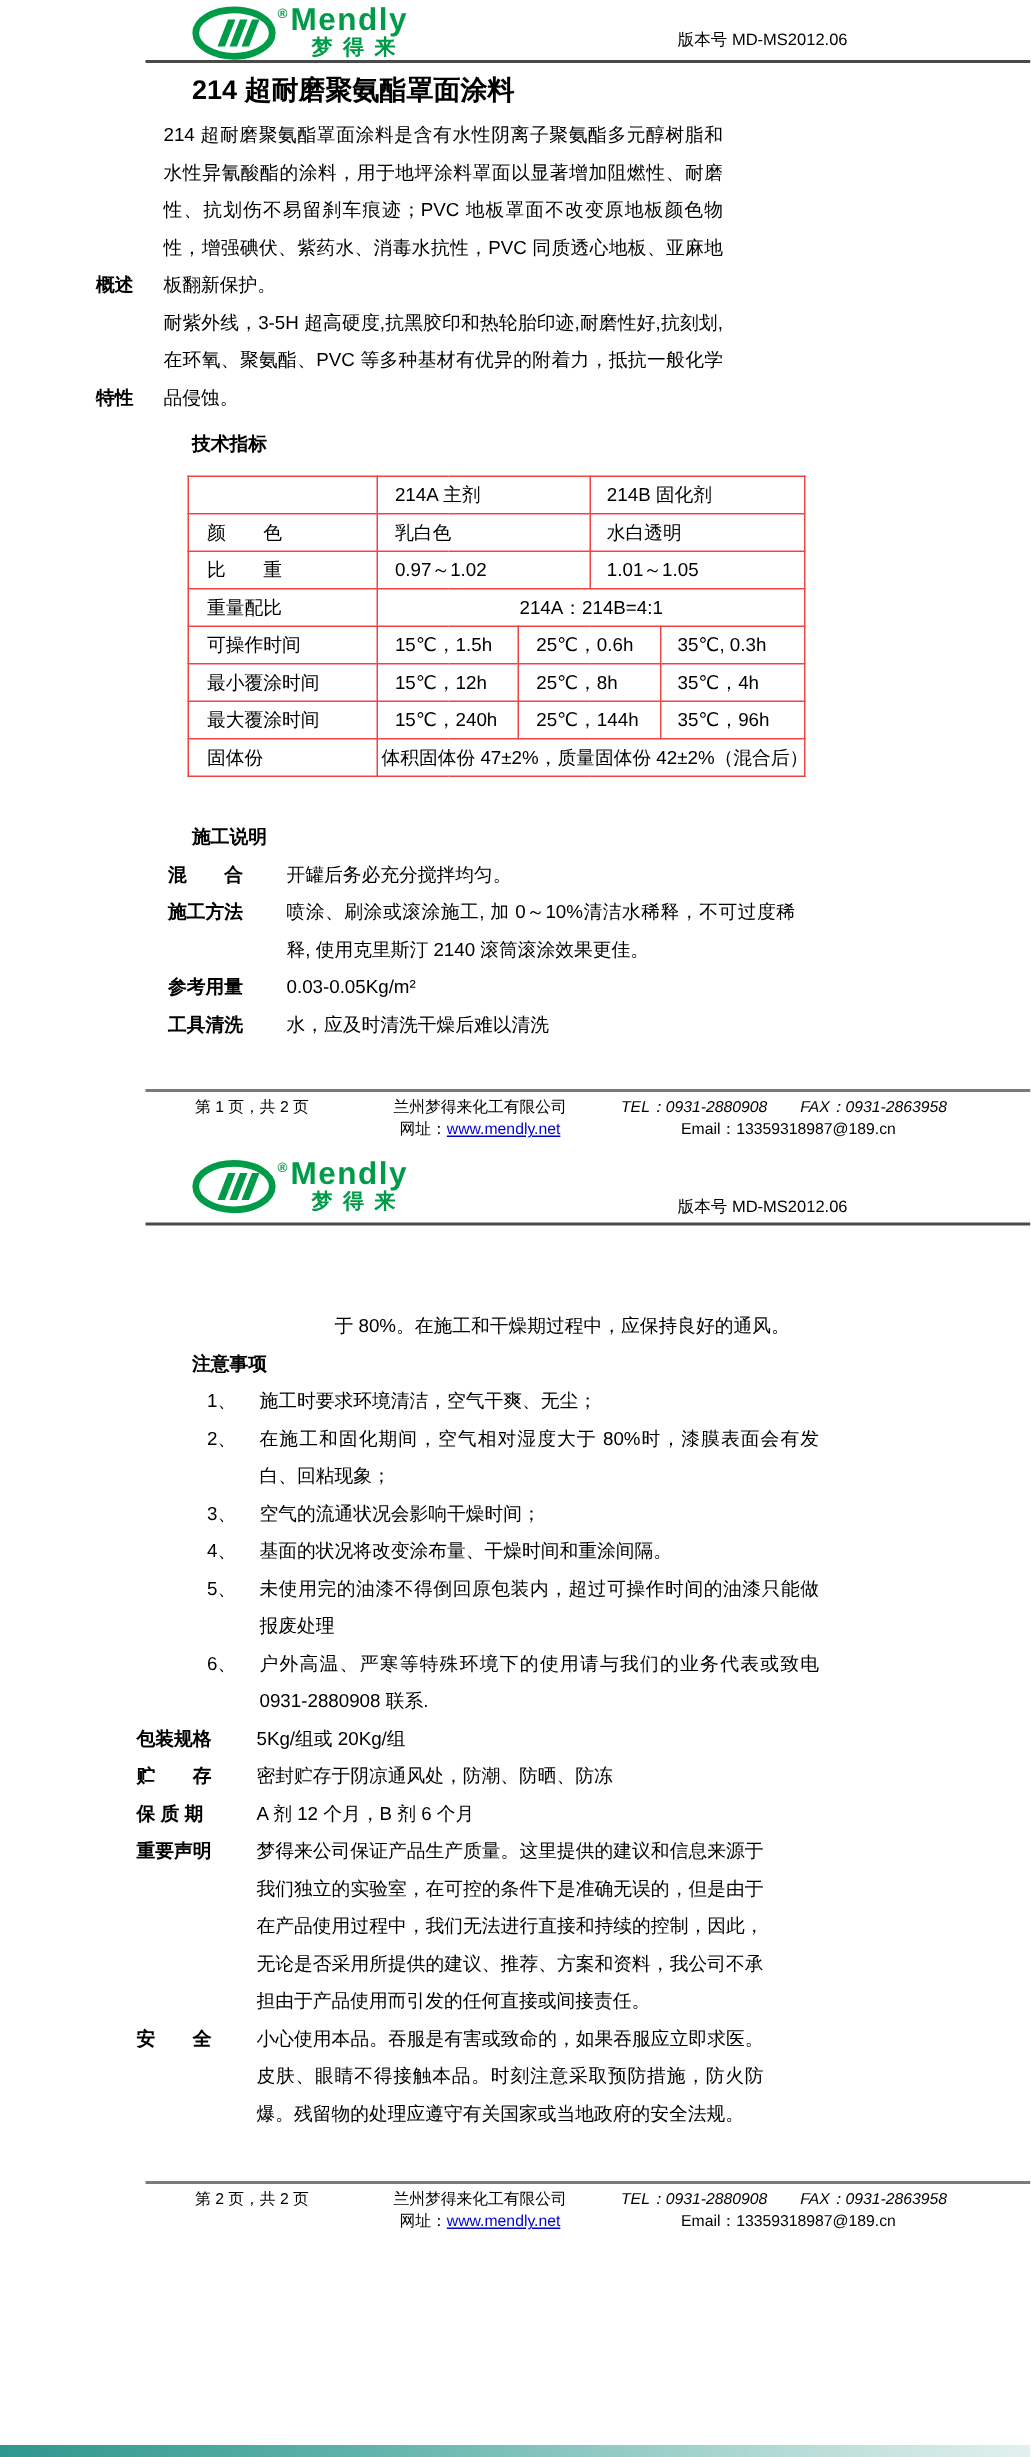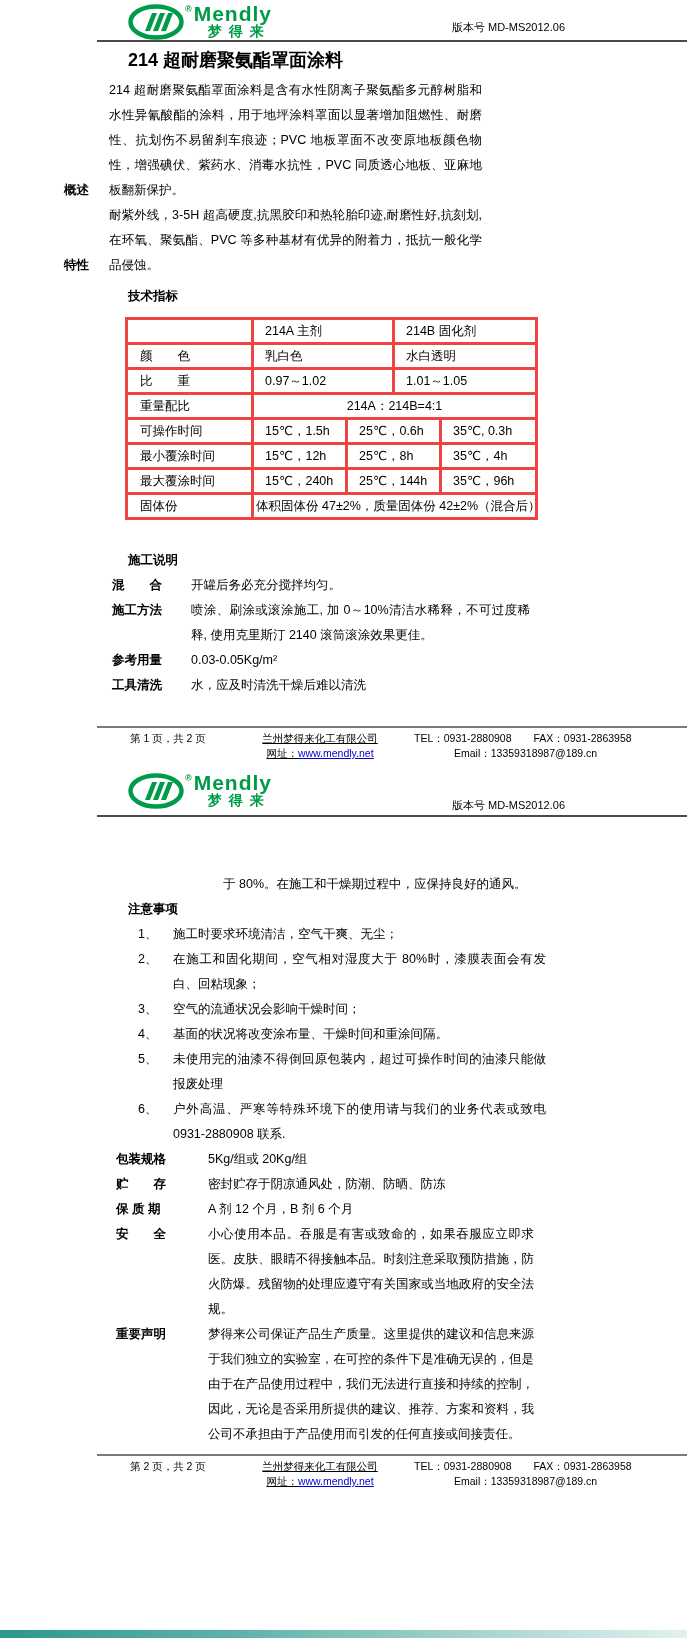--- a/index.html
+++ b/index.html
@@ -25,42 +25,42 @@
   .version { position:absolute; right:122px; font-size:11px; line-height:14px; white-space:nowrap; }
   .rule { position:absolute; left:97px; right:0; border-top:2px solid #4a4a4a; }
 
   
   .doc-title { margin:8px 0 0 128px; font-size:18px; font-weight:bold; line-height:24px; }
   .sec { display:flex; margin-left:64px; width:418px;align-items:flex-end; }
   .sec .lab { width:45px; font-weight:bold; flex:none; white-space:nowrap; }
   .sec .txt { flex:1; text-align:justify; }
   .h2 { margin-left:128px; font-weight:bold; }
   table.specs { border-collapse:collapse; table-layout:fixed; width:412px; margin:8px 0 0 125px; }
-  table.specs td { border:3px solid #ef4444; height:25px; padding:0 2px 0 11px; font-size:12.5px; line-height:16px; overflow:hidden; white-space:nowrap; }
+  table.specs td { border:1px solid #ef4444; height:25px; padding:0 2px 0 11px; font-size:12.5px; line-height:16px; overflow:hidden; white-space:nowrap; }
   table.specs td.rlab { padding-left:12px; }
   table.specs td.ctr { text-align:center; padding-left:2px; }
   .crow { display:flex; margin-left:112px; width:418px; }
   .crow .lab { width:79px; flex:none; font-weight:bold; white-space:nowrap; }
   .crow .txt { flex:1; text-align:justify; }
 
   
   .pfoot { position:absolute; left:97px; width:590px; border-top:2px solid #7a7a7a; padding-top:3px; display:flex; font-size:10.5px; line-height:15px; }
   .f-page { width:143px; padding-left:33px; flex:none; }
-  .f-mid { width:160px; flex:none; text-align:center;text-decoration:underline; }
+  .f-mid { width:160px; flex:none; text-align:center; }
   .f-right { flex:1; padding-left:14px; }
-  .f-right .l1 span { margin-right:22px; }
+  .f-right .l1 span { margin-right:22px;font-style:italic; }
   a.weblink { color:#0000CC; text-decoration:underline; }
 
   
   .p2content { padding-top:57px; }
   .cont-line { margin-left:223px; }
   .note { display:flex; margin-left:138px; width:408px; }
   .note .num { width:35px; flex:none; }
   .note .txt { flex:1; text-align:justify; }
-  .inforow { display:flex; margin-left:116px; width:418px;gap:12px; }
+  .inforow { display:flex; margin-left:91px; width:418px; }
   .inforow .lab { width:80px; flex:none; font-weight:bold; white-space:nowrap; }
   .inforow .txt { flex:1; text-align:justify; }
 
   .bottom-bar { position:absolute; left:0; bottom:0; width:687px; height:8px;
     background:linear-gradient(to right,#2f978e,#5eb3aa 35%,#a8d5cf 70%,#e2f1ef); }
 </style>
 </head>
 <body>
 
 <div class="page" id="page1">
@@ -246,26 +246,26 @@
     </div>
     <div class="inforow">
       <span class="lab">贮　　存</span>
       <div class="txt">密封贮存于阴凉通风处，防潮、防晒、防冻</div>
     </div>
     <div class="inforow">
       <span class="lab">保 质 期</span>
       <div class="txt">A 剂 12 个月，B 剂 6 个月</div>
     </div>
     <div class="inforow">
+      <span class="lab">重要声明</span>
+      <div class="txt">梦得来公司保证产品生产质量。这里提供的建议和信息来源于我们独立的实验室，在可控的条件下是准确无误的，但是由于在产品使用过程中，我们无法进行直接和持续的控制，因此，无论是否采用所提供的建议、推荐、方案和资料，我公司不承担由于产品使用而引发的任何直接或间接责任。</div>
+    </div>
+    <div class="inforow">
       <span class="lab">安　　全</span>
       <div class="txt">小心使用本品。吞服是有害或致命的，如果吞服应立即求医。皮肤、眼睛不得接触本品。时刻注意采取预防措施，防火防爆。残留物的处理应遵守有关国家或当地政府的安全法规。</div>
-    </div>
-    <div class="inforow">
-      <span class="lab">重要声明</span>
-      <div class="txt">梦得来公司保证产品生产质量。这里提供的建议和信息来源于我们独立的实验室，在可控的条件下是准确无误的，但是由于在产品使用过程中，我们无法进行直接和持续的控制，因此，无论是否采用所提供的建议、推荐、方案和资料，我公司不承担由于产品使用而引发的任何直接或间接责任。</div>
     </div>
   </div>
 
   <div class="pfoot" style="top:689px;">
     <div class="f-page">第 2 页，共 2 页</div>
     <div class="f-mid">
       <div>兰州梦得来化工有限公司</div>
       <div>
         <span>网址：</span><a class="weblink" href="#">www.mendly.net</a>
       </div>

